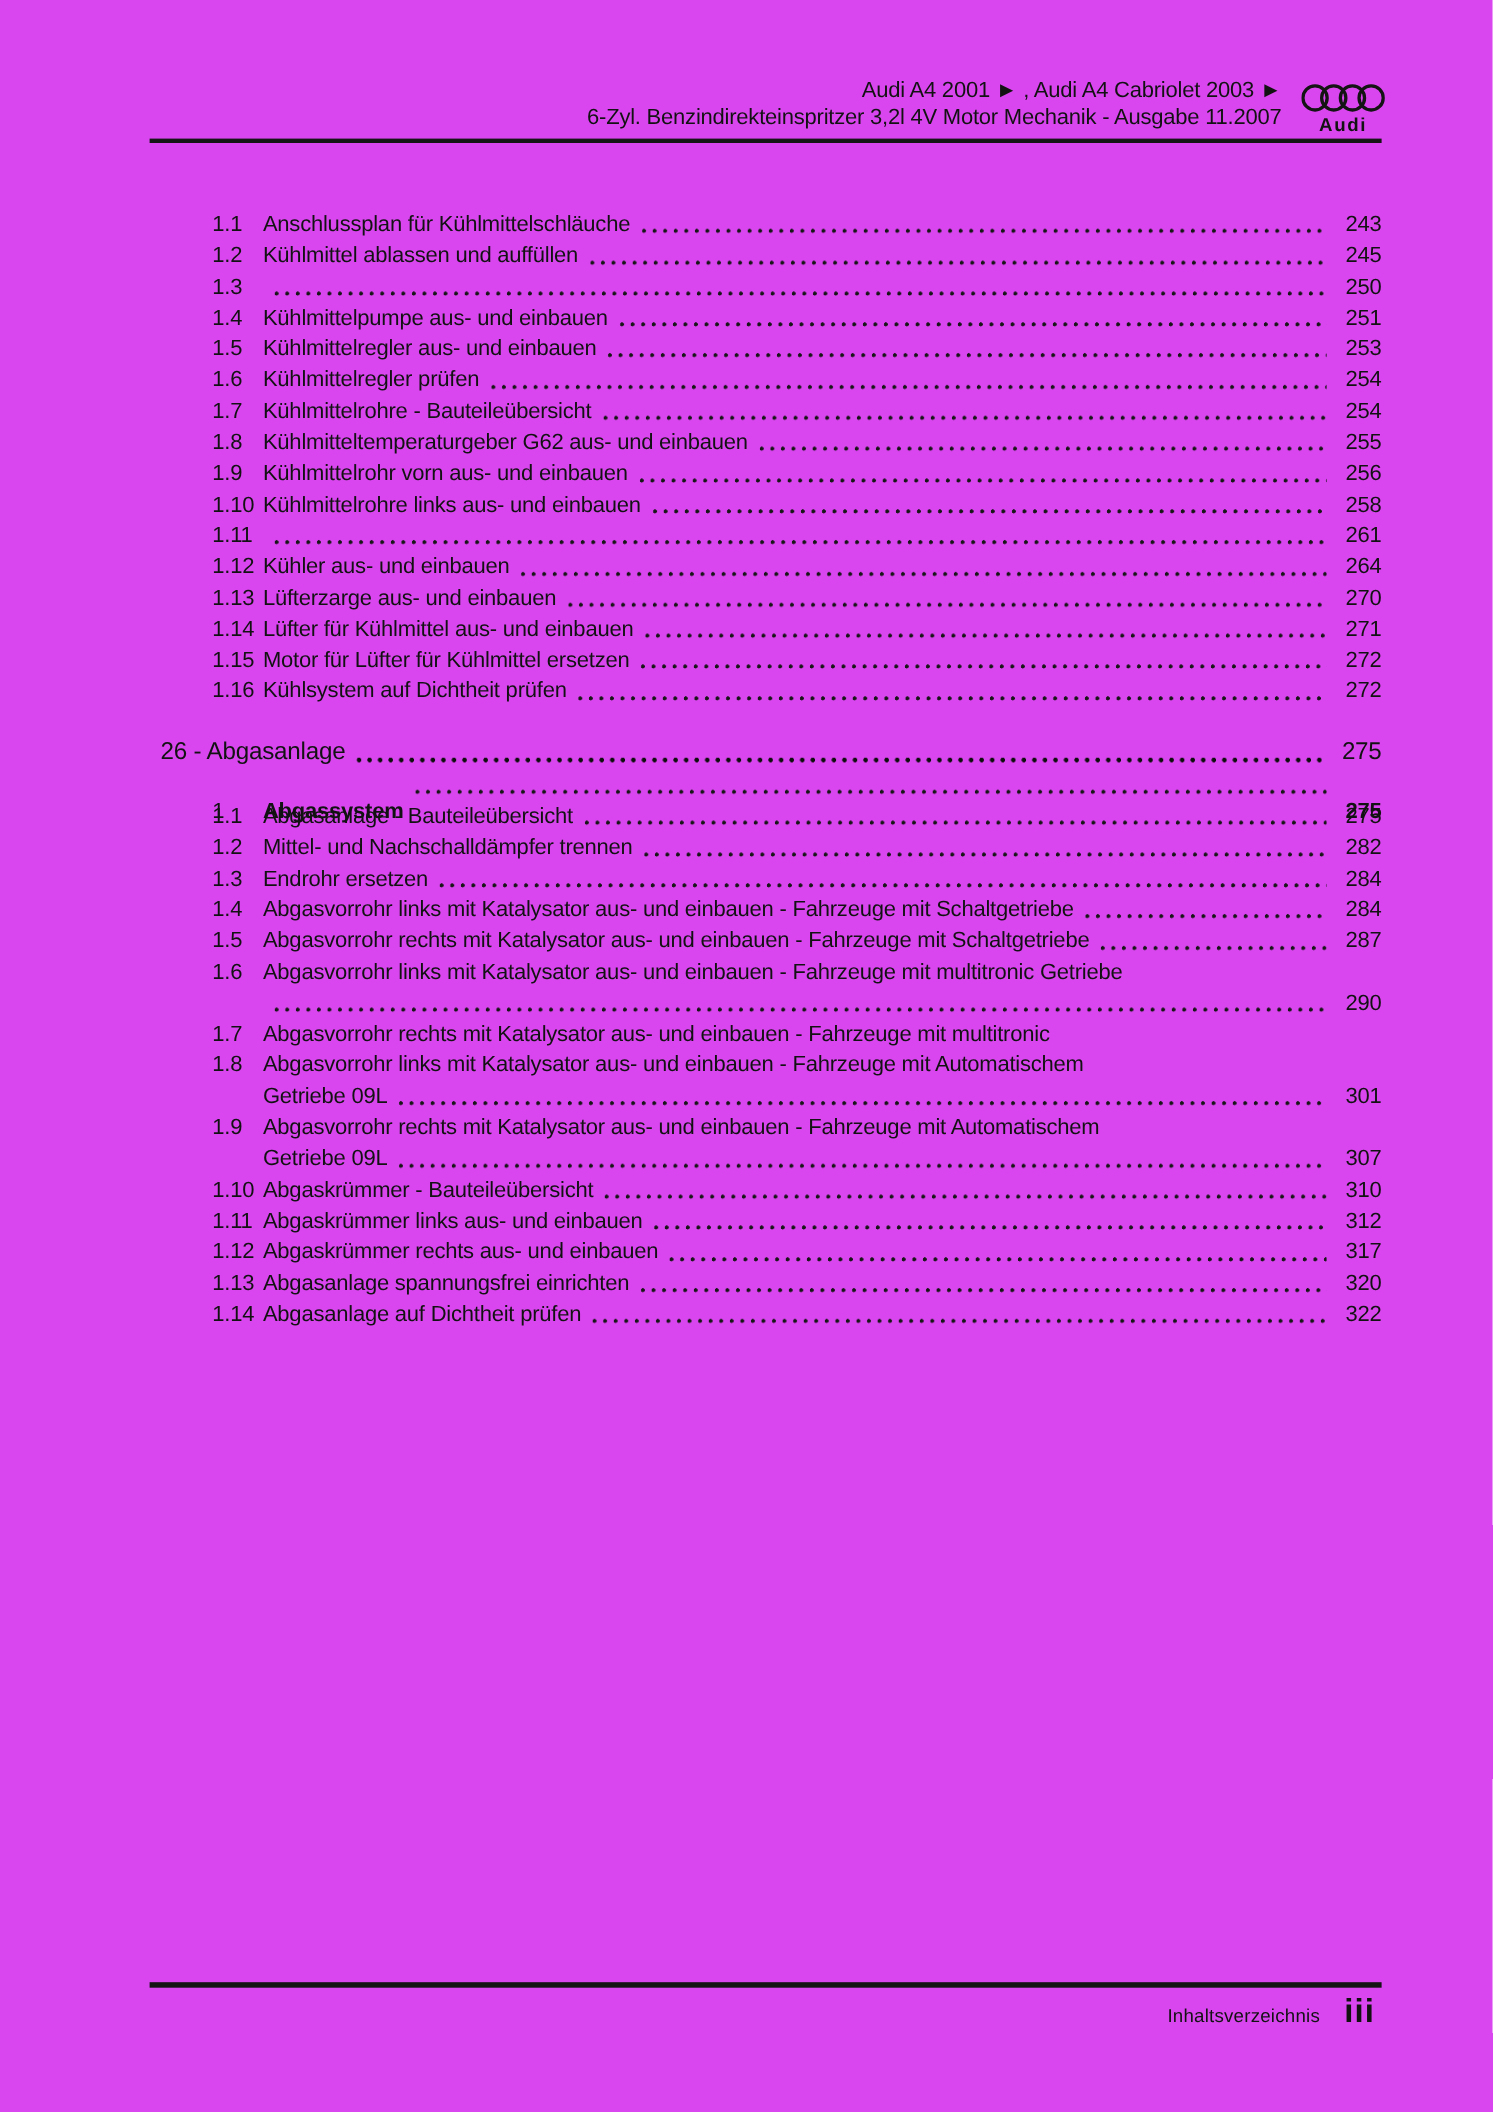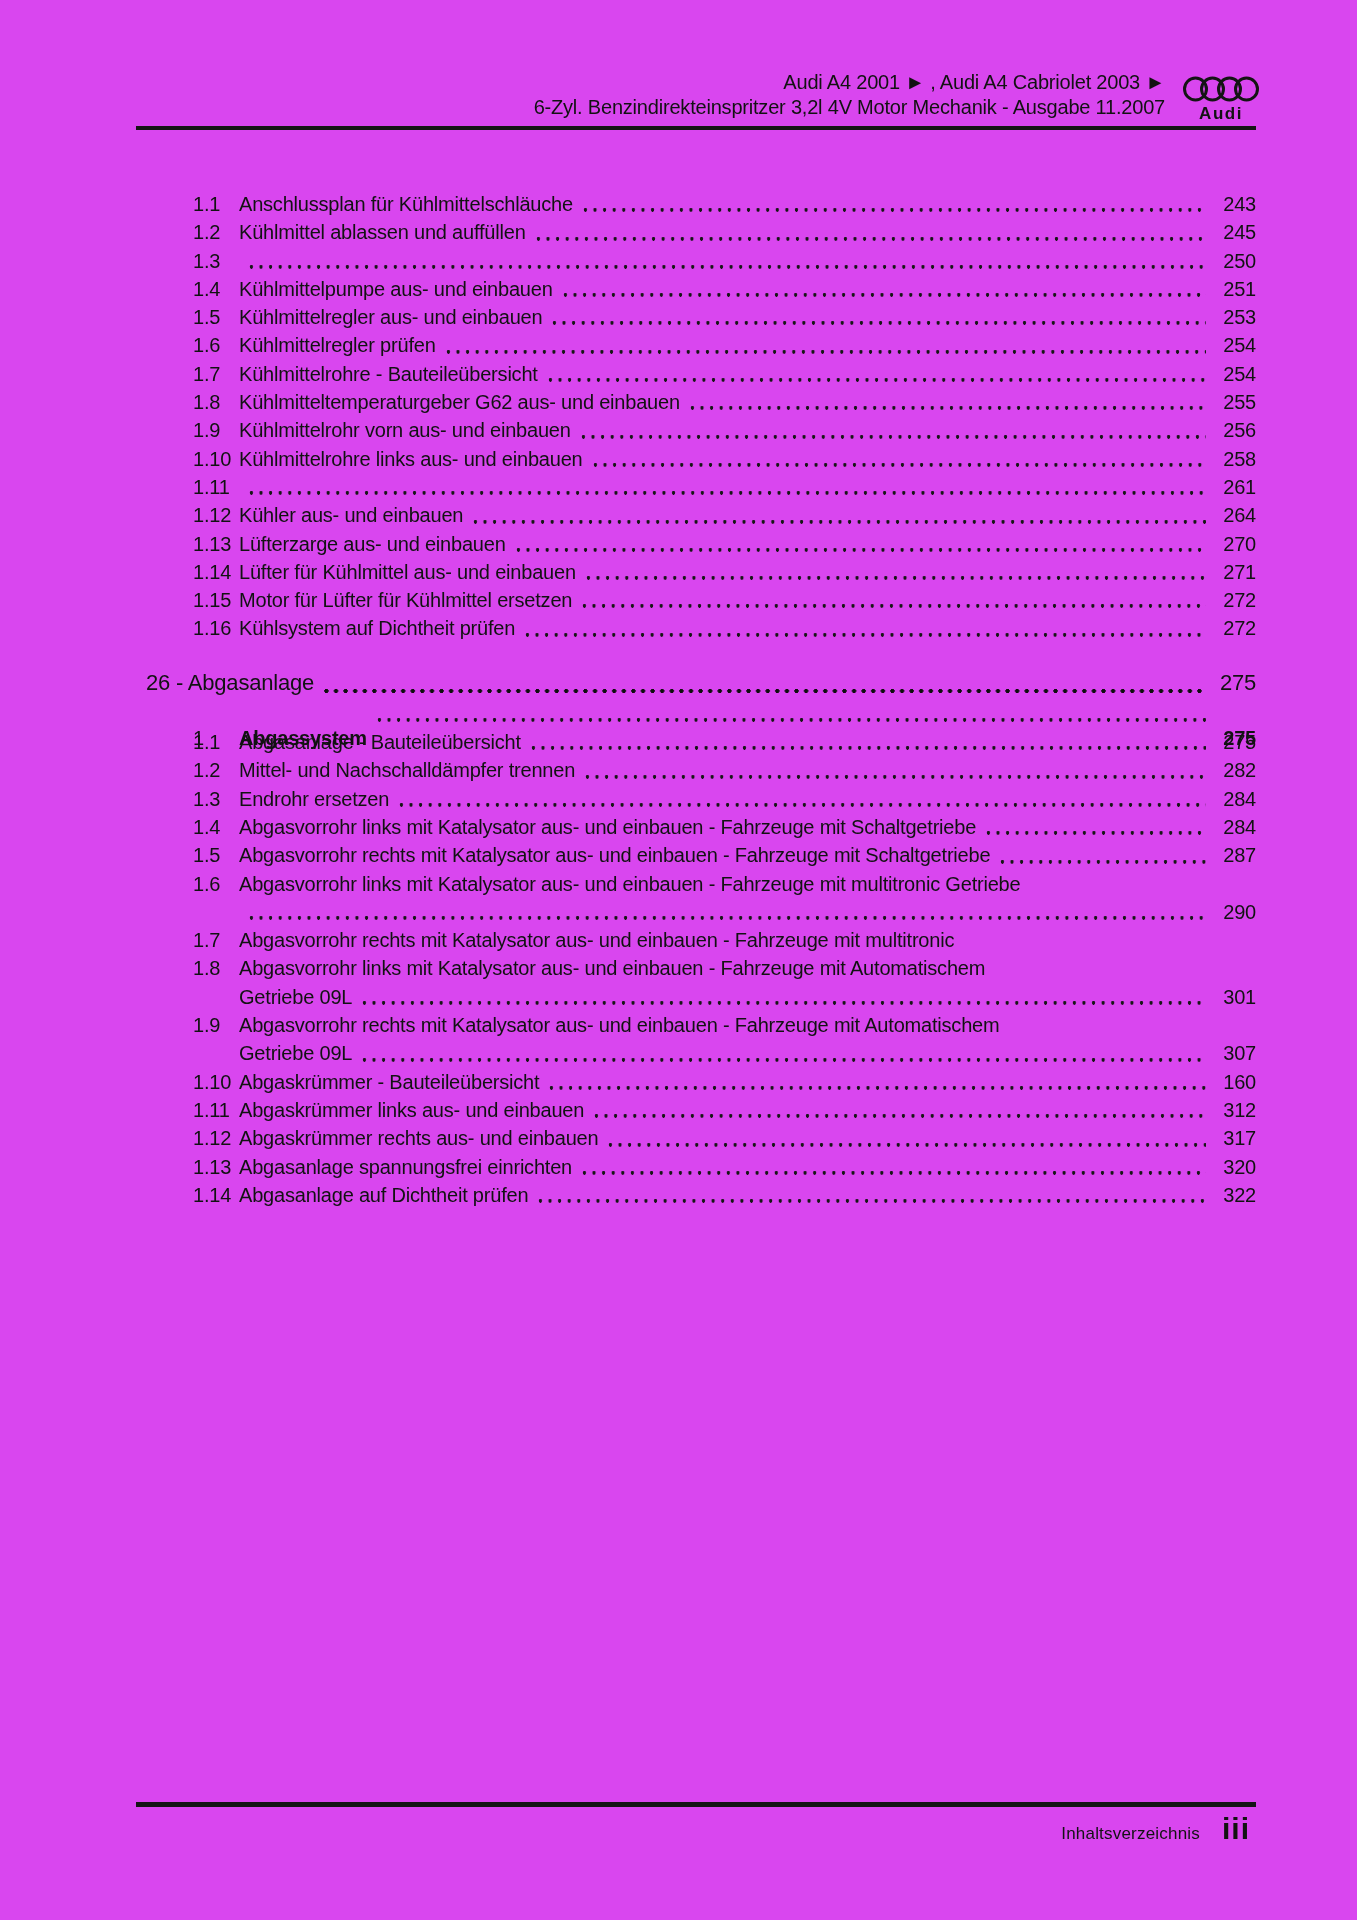--- a/index.html
+++ b/index.html
@@ -233,21 +233,21 @@
       <div class="row">
         <span class="num"></span>
         <span class="title">Getriebe 09L</span>
         <span class="leader"></span>
         <span class="pgnum">307</span>
       </div>
       <div class="row">
         <span class="num">1.10</span>
         <span class="title">Abgaskrümmer - Bauteileübersicht</span>
         <span class="leader"></span>
-        <span class="pgnum">160</span>
+        <span class="pgnum">310</span>
       </div>
       <div class="row">
         <span class="num">1.11</span>
         <span class="title">Abgaskrümmer links aus- und einbauen</span>
         <span class="leader"></span>
         <span class="pgnum">312</span>
       </div>
       <div class="row">
         <span class="num">1.12</span>
         <span class="title">Abgaskrümmer rechts aus- und einbauen</span>

